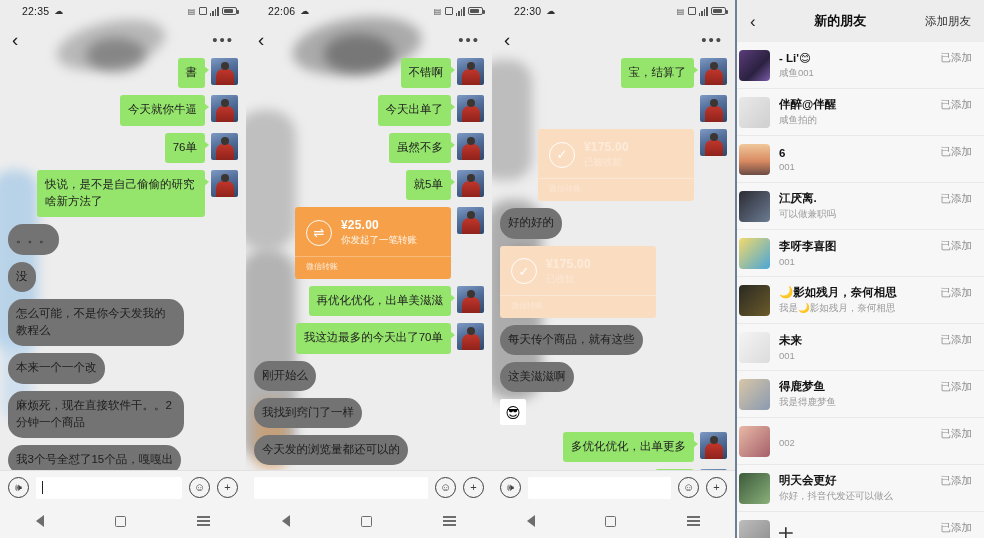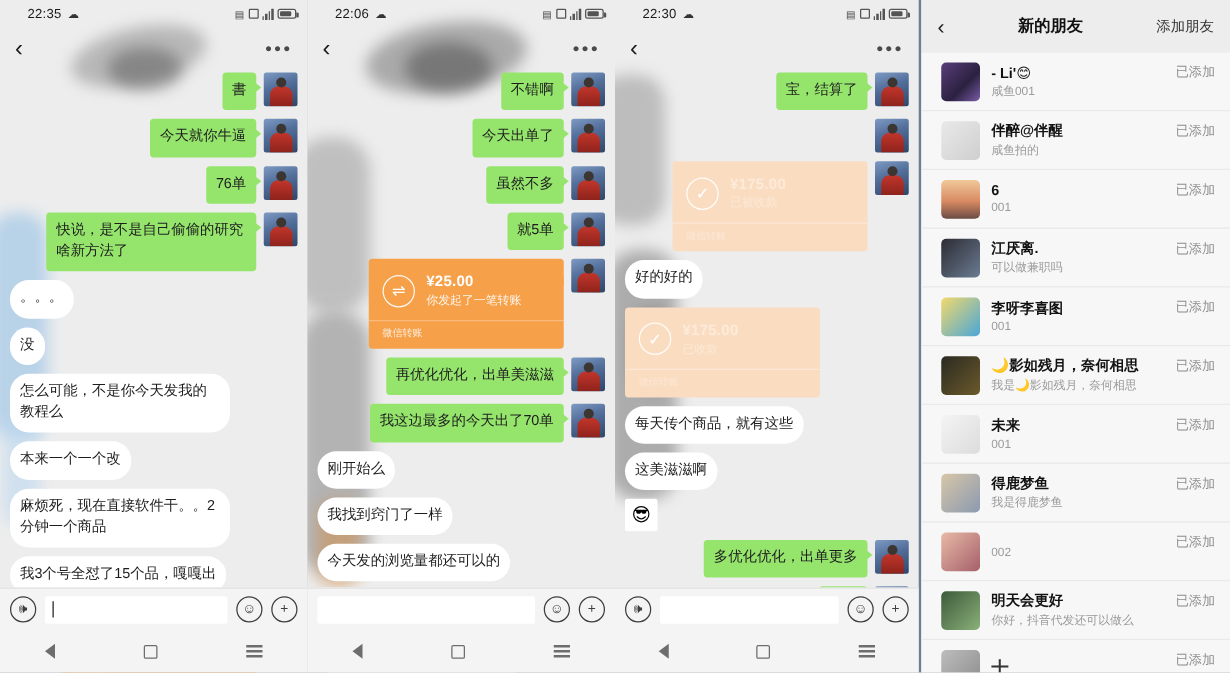--- a/index.html
+++ b/index.html
@@ -88,21 +88,21 @@
     color: #1d1d1d;
     position: relative;
     word-break: break-word;
   }
   .bubble.green { background: #95e56c; border-radius: 3px; }
   .bubble.green::after {
     content:''; position:absolute; right:-4px; top:8px;
     border-top:4px solid transparent; border-bottom:4px solid transparent;
     border-left:5px solid #95e56c;
   }
-  .bubble.white { background: #ffffff; border-radius: 15px; max-width: 176px; }
+  .bubble.white { background: #737373; border-radius: 15px; max-width: 176px; }
 
   
   .transfer {
     width: 156px; border-radius: 3px; position: relative; overflow: hidden;
     color: #fff;
   }
   .transfer.active { background: #f6a14a; }
   .transfer.faded  { background: #fadcc1; color: #fdf1e4; }
   .transfer .tf-body { display: flex; align-items: center; gap: 9px; padding: 11px 10px 9px 11px; }
   .transfer .tf-ic {
@@ -177,21 +177,21 @@
     height: 42px; background: #ededed;
     display: flex; align-items: center; padding: 0 13px;
     position: relative; z-index: 3;
   }
   .c-back { font-size: 17px; color: #222; font-weight: 300; line-height: 1; }
   .c-title { flex: 1; text-align: center; font-size: 13px; color: #111; font-weight: 600; }
   .c-add { font-size: 11.5px; color: #333; }
   .c-list { background: #f7f7f7; }
   .c-item {
     display: flex; align-items: center;
-    padding: 7px 12px 7px 16px; gap: 9px;
+    padding: 7px 12px 7px 2px; gap: 9px;
     border-bottom: 1px solid #e9e9e9;
     height: 47px;
   }
   .c-av {
     width: 31px; height: 31px; border-radius: 4px; flex: 0 0 auto;
     background: #cfcfcf; overflow: hidden; position: relative;
   }
   .c-txt { flex: 1; min-width: 0; }
   .c-name { font-size: 11.5px; color: #121212; font-weight: 600; white-space: nowrap; overflow: hidden; text-overflow: ellipsis; }
   .c-desc { font-size: 9.5px; color: #9a9a9a; margin-top: 2px; white-space: nowrap; overflow: hidden; text-overflow: ellipsis; }

